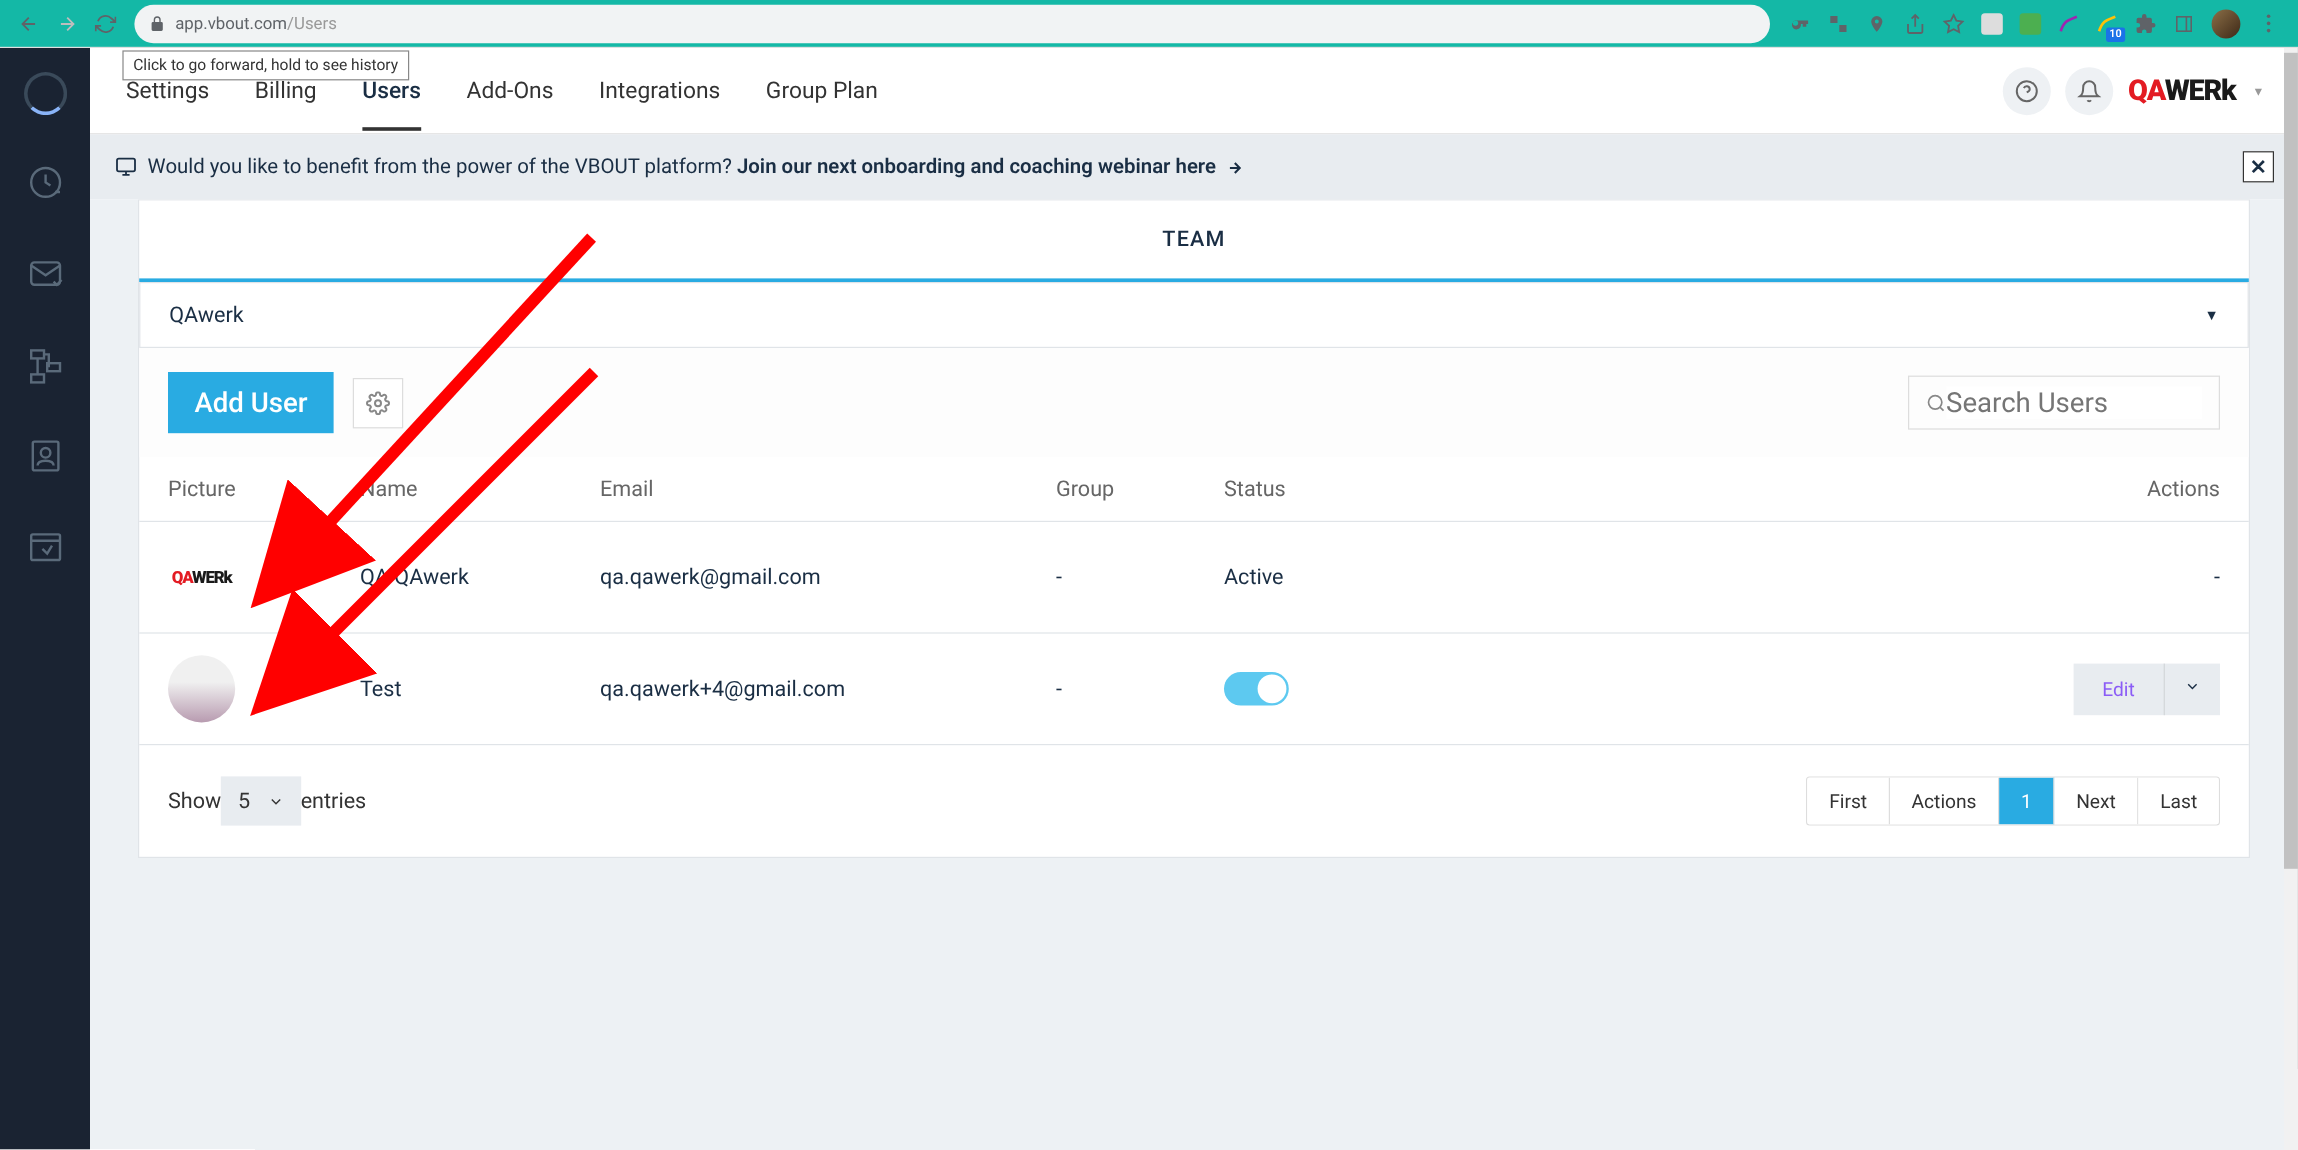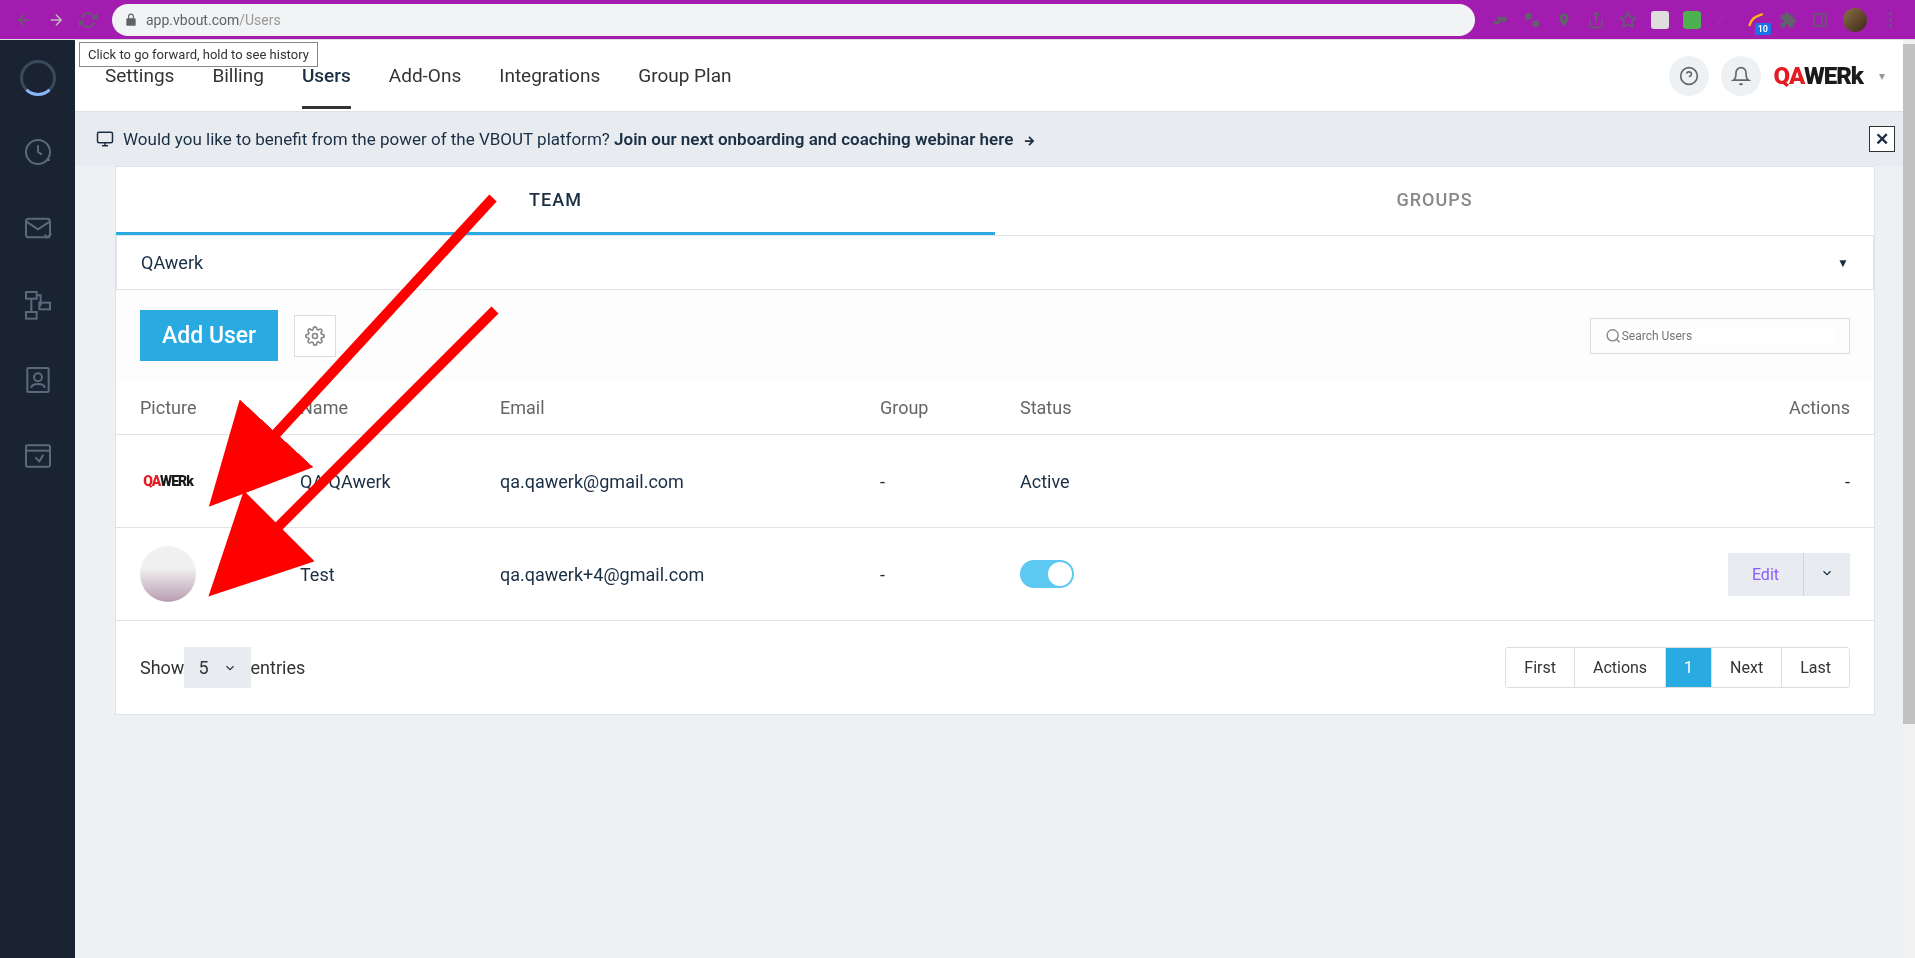--- a/index.html
+++ b/index.html
@@ -1,19 +1,19 @@
 <!DOCTYPE html>
 <html><head>
   <meta charset="utf-8">
   <style>
     * { margin: 0; padding: 0; box-sizing: border-box; font-family: -apple-system, BlinkMacSystemFont, 'Segoe UI', Roboto, sans-serif; }
     body { background: #fff; overflow: hidden; }
     
     
-    .browser-chrome { height: 40px; background: #a21caf; display: flex; align-items: center; padding: 0 8px; border-bottom: 1px solid #e0e0e0; }
+    .browser-chrome { height: 40px; background: #14b8a6; display: flex; align-items: center; padding: 0 8px; border-bottom: 1px solid #e0e0e0; }
     .nav-btn { width: 32px; height: 32px; display: flex; align-items: center; justify-content: center; color: #5f6368; cursor: pointer; border-radius: 50%; }
     .nav-btn.disabled { color: #bdbdbd; }
     .url-bar { flex: 1; height: 32px; background: #f1f3f4; border-radius: 16px; display: flex; align-items: center; padding: 0 12px; margin: 0 8px; color: #5f6368; font-size: 14px; }
     .lock-icon { width: 14px; margin-right: 8px; }
     .chrome-icons { display: flex; align-items: center; gap: 14px; padding: 0 8px; }
     .chrome-icon { width: 18px; height: 18px; display: flex; align-items: center; justify-content: center; color: #5f6368; position: relative; }
     .badge { position: absolute; bottom: -6px; right: -6px; background: #1a73e8; color: #fff; font-size: 9px; padding: 1px 3px; border-radius: 2px; font-weight: 600; }
     .avatar { width: 24px; height: 24px; border-radius: 50%; background: linear-gradient(135deg, #8b6f47, #3d2817); }
     .menu-dots { display: flex; flex-direction: column; gap: 3px; }
     .menu-dots span { width: 3px; height: 3px; background: #5f6368; border-radius: 50%; }
@@ -23,21 +23,21 @@
     
     
     .sidebar { width: 75px; background: #1a2332; display: flex; flex-direction: column; align-items: center; padding-top: 20px; gap: 40px; }
     .sidebar-icon { color: #5a6a7a; }
     .logo-circle { width: 36px; height: 36px; border: 3px solid #3a4a5a; border-bottom-color: #8ab4f8; border-radius: 50%; }
     
     
     .main { flex: 1; display: flex; flex-direction: column; overflow: hidden; position: relative; }
     
     
-    .tooltip { position: absolute; top: 2px; left: 4px; background: #fff; border: 1px solid #888; padding: 4px 8px; font-size: 13px; color: #333; z-index: 100; }
+    .tooltip { position: absolute; top: 2px; left: 27px; background: #fff; border: 1px solid #888; padding: 4px 8px; font-size: 13px; color: #333; z-index: 100; }
     
     
     .header { height: 72px; background: #fff; display: flex; align-items: center; padding: 0 30px; border-bottom: 1px solid #e0e0e0; }
     .header-nav { display: flex; align-items: center; gap: 38px; }
     .header-nav-item { color: #333; font-size: 19px; padding: 22px 0; position: relative; cursor: pointer; }
     .header-nav-item.active { color: #1a2e44; font-weight: 500; }
     .header-nav-item.active::after { content: ''; position: absolute; bottom: 0; left: 0; right: 0; height: 3px; background: #333; }
     .header-right { margin-left: auto; display: flex; align-items: center; gap: 12px; }
     .icon-btn { width: 40px; height: 40px; border-radius: 50%; background: #eef1f4; display: flex; align-items: center; justify-content: center; color: #666; cursor: pointer; }
     .brand-logo { font-family: Impact, sans-serif; font-size: 24px; font-weight: 900; letter-spacing: -1px; }
@@ -64,21 +64,21 @@
     
     .dropdown-bar { padding: 16px 24px; border: 1px solid #e0e4e8; display: flex; align-items: center; justify-content: space-between; cursor: pointer; }
     .dropdown-label { font-size: 18px; color: #1a2e44; }
     .dropdown-caret { color: #1a2e44; font-size: 12px; }
     
     
     .toolbar { padding: 20px 24px; display: flex; align-items: center; gap: 16px; background: #fdfdfd; }
     .btn-primary { background: #29abe2; color: #fff; border: none; padding: 12px 22px; font-size: 23px; font-weight: 500; cursor: pointer; }
     .btn-icon { border: 1px solid #ddd; background: #fff; width: 42px; height: 42px; display: flex; align-items: center; justify-content: center; cursor: pointer; color: #888; }
     .search-box { margin-left: auto; display: flex; align-items: center; border: 1px solid #ddd; padding: 8px 14px; width: 260px; }
-    .search-box input { border: none; outline: none; font-size: 12px; width: 100%; }
+    .search-box input { border: none; outline: none; font-size: 23px; width: 100%; }
     
     
     .table { width: 100%; }
     .table-header { display: flex; padding: 16px 24px; border-bottom: 1px solid #e0e4e8; color: #666; font-size: 18px; }
     .table-row { display: flex; padding: 18px 24px; border-bottom: 1px solid #e0e4e8; align-items: center; font-size: 18px; color: #1a2e44; }
     .col-picture { width: 160px; }
     .col-name { width: 200px; }
     .col-email { width: 380px; }
     .col-group { width: 140px; }
     .col-status { width: 150px; }
@@ -270,21 +270,20 @@
           </svg>
       </span>
       <div class="banner-close">✕</div>
     </div>
 
     <div class="content">
       <div class="card">
 
         <div class="tabs">
           <div class="tab active">TEAM</div>
-          <div class="tab">GROUPS</div>
         </div>
 
         <div class="dropdown-bar">
           <span class="dropdown-label">QAwerk</span>
           <span class="dropdown-caret">▼</span>
         </div>
 
         <div class="toolbar">
           <button class="btn-primary">Add User</button>
           <button class="btn-icon">

